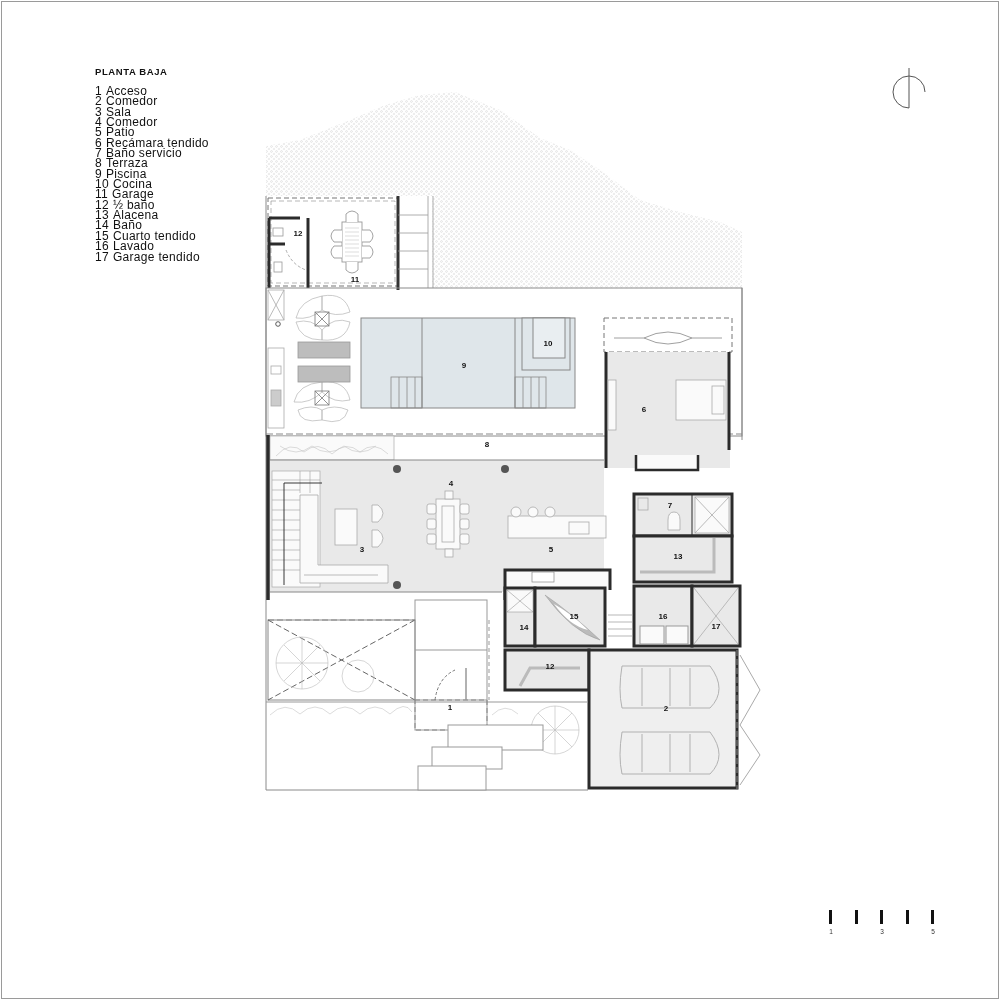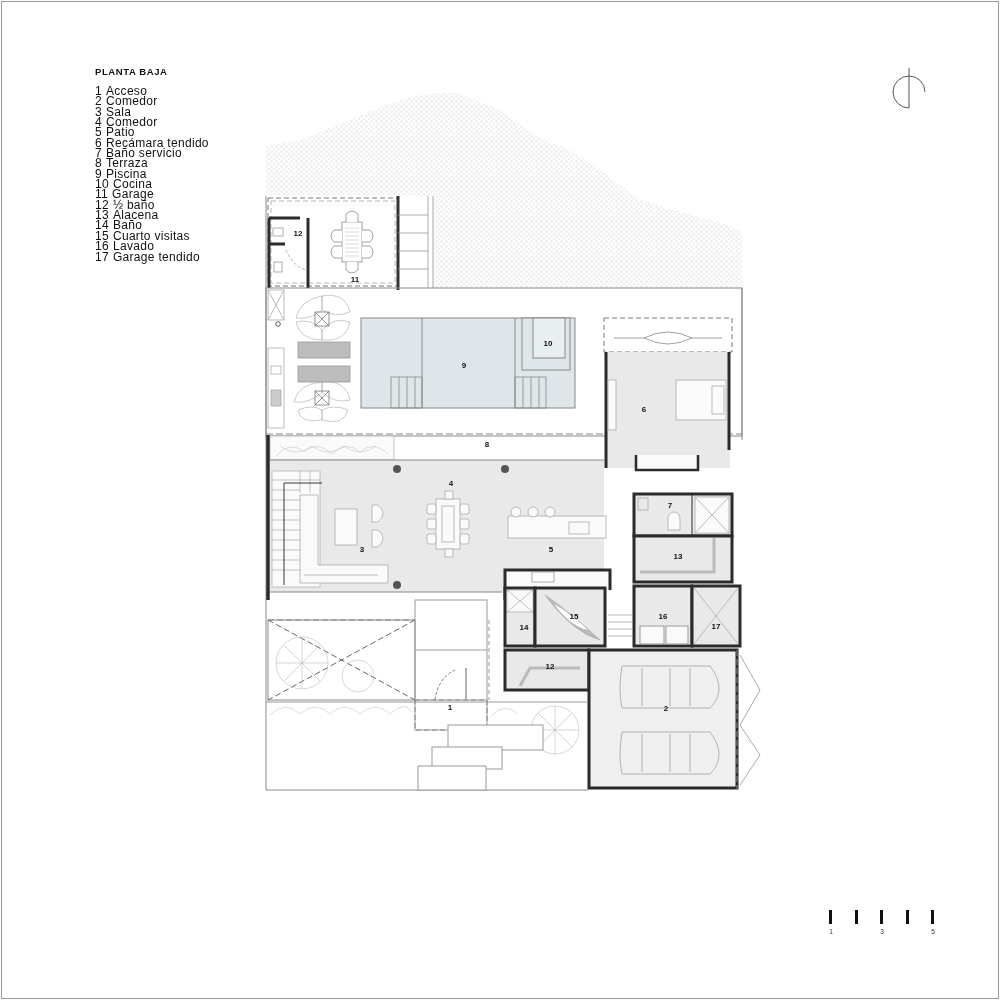--- a/index.html
+++ b/index.html
@@ -29,21 +29,21 @@
     <li><span class="num">5</span><span>Patio</span></li>
     <li><span class="num">6</span><span>Recámara tendido</span></li>
     <li><span class="num">7</span><span>Baño servicio</span></li>
     <li><span class="num">8</span><span>Terraza</span></li>
     <li><span class="num">9</span><span>Piscina</span></li>
     <li><span class="num">10</span><span>Cocina</span></li>
     <li><span class="num">11</span><span>Garage</span></li>
     <li><span class="num">12</span><span>½ baño</span></li>
     <li><span class="num">13</span><span>Alacena</span></li>
     <li><span class="num">14</span><span>Baño</span></li>
-    <li><span class="num">15</span><span>Cuarto visitas</span></li>
+    <li><span class="num">15</span><span>Cuarto tendido</span></li>
     <li><span class="num">16</span><span>Lavado</span></li>
     <li><span class="num">17</span><span>Garage tendido</span></li>
   </ul>
 </div>
 
 <svg width="1000" height="1000" viewBox="0 0 1000 1000">
   <defs>
     <pattern id="dots" width="5" height="5" patternUnits="userSpaceOnUse">
       <circle cx="1.5" cy="1.5" r="0.9" fill="none" stroke="#cfcfcf" stroke-width="0.5"></circle>
       <circle cx="4" cy="4" r="0.8" fill="none" stroke="#d6d6d6" stroke-width="0.5"></circle>

